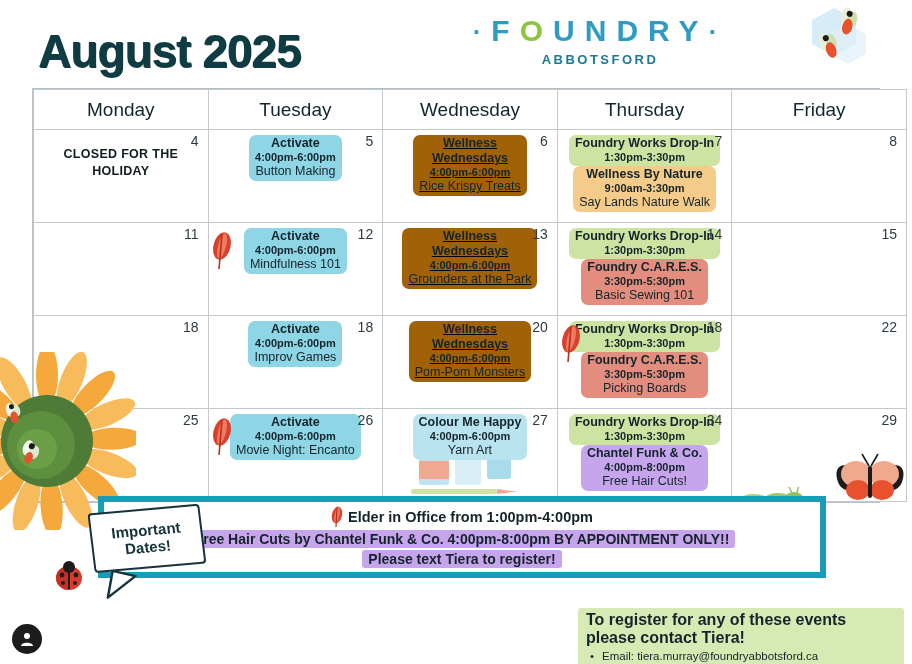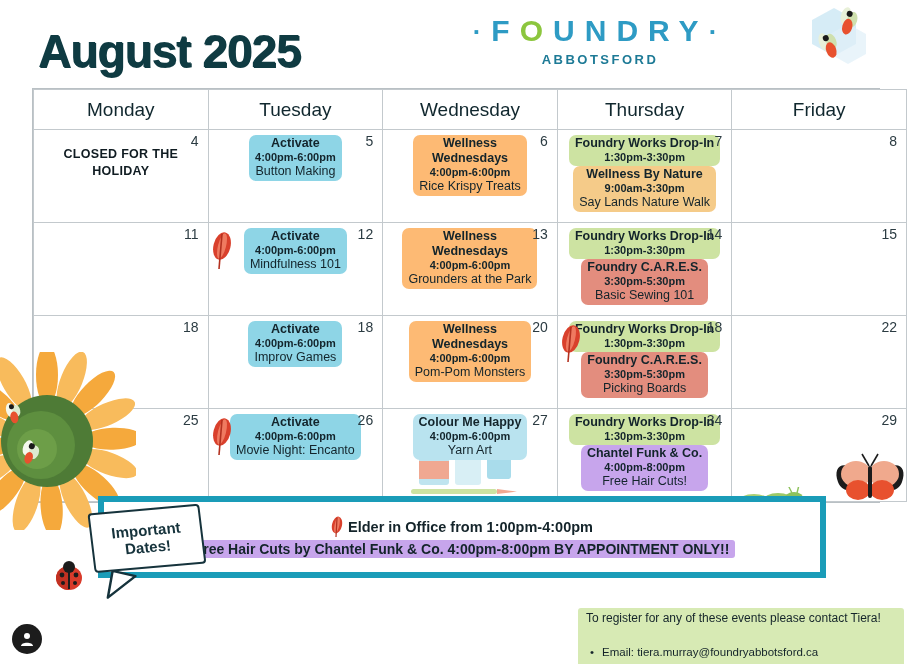--- a/index.html
+++ b/index.html
@@ -113,21 +113,21 @@
     padding: 1px 6px 2px 6px;
     text-align: center;
     line-height: 1.2;
     max-width: 163px;
   }
   .evt .l1 { font-size: 12.5px; font-weight: bold; color: #13242b; }
   .evt .l2 { font-size: 11px; font-weight: bold; color: #13242b; }
   .evt .l3 { font-size: 12.5px; color: #13242b; }
 
   .evt-blue   { background: #8ed5e6; }
-  .evt-salmon { background: #fdba74; }
+  .evt-salmon { background: #a16207; text-decoration: underline; }
   .evt-green  { background: #cde3a2; }
   .evt-orange { background: #f5cb89; }
   .evt-red    { background: #e38d7e; }
   .evt-purple { background: #c7a5ec; }
   .evt-clear  { background: #b9e3ef; }
 
   .closed-box {
     margin: 12px auto 0 auto;
     background: #ffffff;
     border-radius: 6px;
@@ -262,24 +262,24 @@
     position: absolute;
     left: 578px;
     top: 608px;
     width: 326px;
     background: #d7eab4;
     padding: 3px 8px 5px 8px;
     border-radius: 3px;
     z-index: 7;
   }
   .contact-title {
-    font-size: 12px;
-    font-weight: normal;
+    font-size: 16px;
+    font-weight: bold;
     color: #14242a;
-    margin-bottom: 19px;
+    margin-bottom: 1px;
   }
   .contact-list { list-style: none; padding-left: 16px; }
   .contact-list li {
     font-size: 11.5px;
     color: #14242a;
     line-height: 1.45;
     position: relative;
   }
   .contact-list li::before {
     content: "\2022";
@@ -633,20 +633,21 @@
 <div class="notice-box">
   <div class="notice-line1">
     <svg width="12" height="22" viewBox="0 0 12 22">
       <ellipse cx="6" cy="9" rx="5" ry="8.5" fill="#d9402c" transform="rotate(12 6 9)"></ellipse>
       <ellipse cx="6" cy="9" rx="2.4" ry="8" fill="#ef7a60" transform="rotate(12 6 9)"></ellipse>
       <line x1="6" y1="2" x2="5" y2="21" stroke="#b3311f" stroke-width="1.2"></line>
     </svg>
     <span>Elder in Office from 1:00pm-4:00pm</span>
   </div>
   <div class="notice-line2">Free Hair Cuts by Chantel Funk &amp; Co. 4:00pm-8:00pm BY APPOINTMENT ONLY!!</div>
+  <div class="notice-line3">Please text Tiera to register!</div>
 </div>
 
 <div class="speech-bubble">
   <div class="bubble-body">
     <span>Important</span>
     <span>Dates!</span>
   </div>
   <svg width="118" height="30" viewBox="0 0 118 30" style="margin-top:-2px;">
     <path d="M18,0 L10,26 L40,8 Z" fill="#ffffff" stroke="#16333c" stroke-width="2.5" stroke-linejoin="round"></path>
   </svg>

